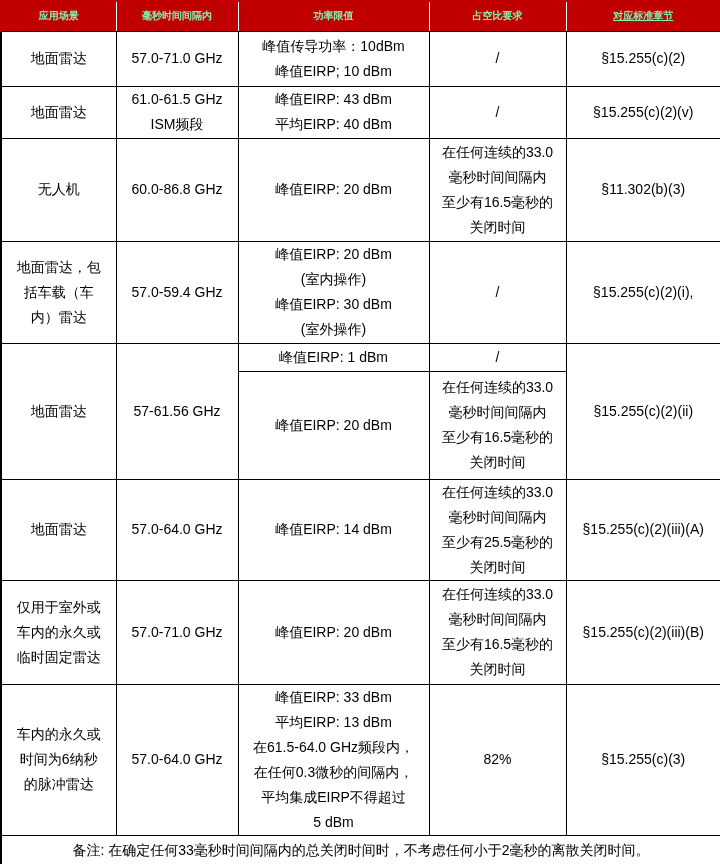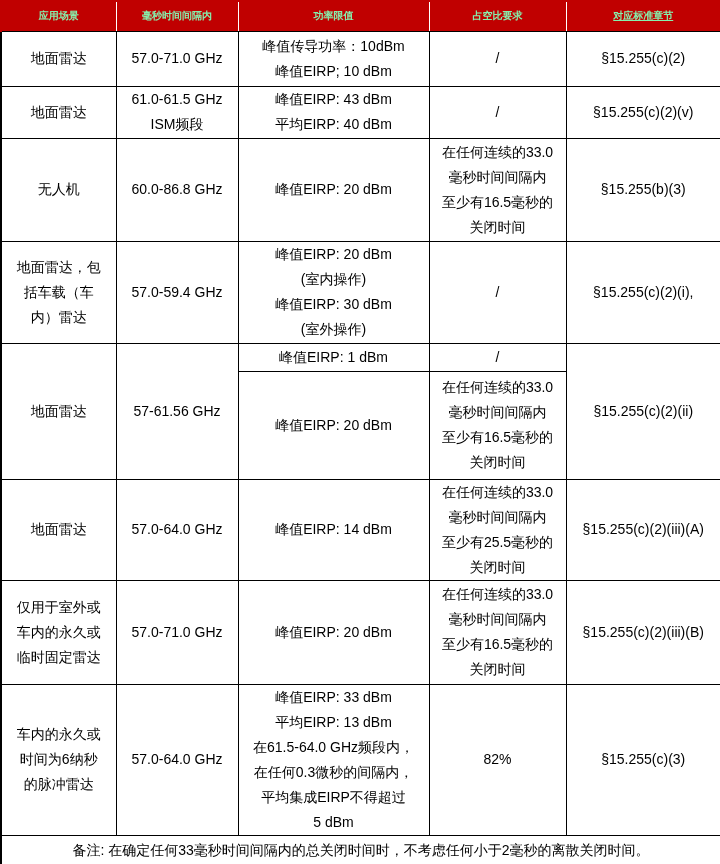--- a/index.html
+++ b/index.html
@@ -92,21 +92,21 @@
     </tr>
 
     <tr style="height:103px">
       <td>无人机</td>
       <td>60.0-86.8 GHz</td>
       <td>峰值EIRP: 20 dBm</td>
       <td>在任何连续的33.0
 毫秒时间间隔内
 至少有16.5毫秒的
 关闭时间</td>
-      <td>§15.255(b)(3)</td>
+      <td>§11.302(b)(3)</td>
     </tr>
 
     <tr style="height:102px">
       <td>地面雷达，包
 括车载（车
 内）雷达</td>
       <td>57.0-59.4 GHz</td>
       <td>峰值EIRP: 20 dBm
 (室内操作)
 峰值EIRP: 30 dBm

